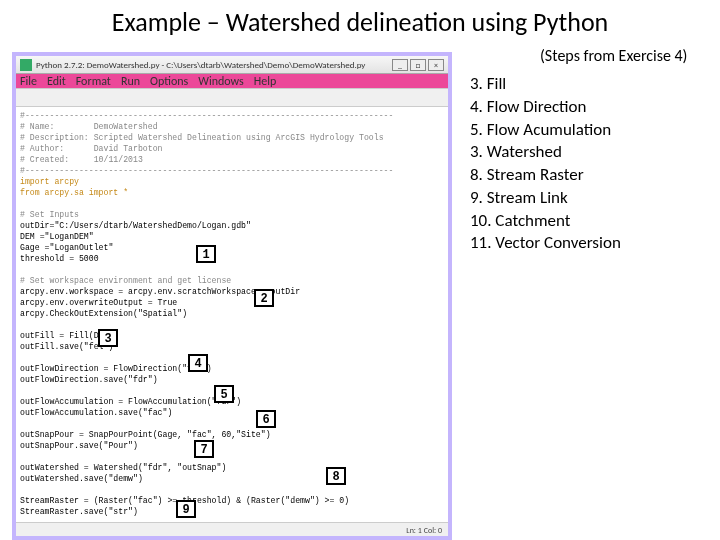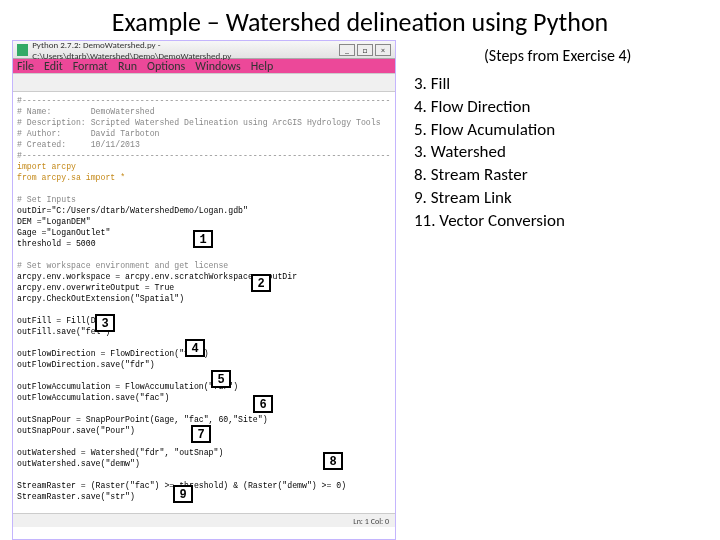--- a/index.html
+++ b/index.html
@@ -1,30 +1,30 @@
 <!DOCTYPE html>
 <html><head>
 <meta charset="utf-8">
 <style>
   * { box-sizing: border-box; margin: 0; padding: 0; }
   body { width: 720px; height: 540px; background: #fff; font-family: Calibri, Arial, sans-serif; position: relative; overflow: hidden; }
   .slide-title { font-size: 26px; text-align: center; padding: 6px 0 2px; color: #000000; }
   .main { display: flex; height: 500px; }
-  .editor-wrap { width: 384px; margin-left: 12px; border: 1px solid #c4b5fd; background: #fff; position: relative; }
+  .editor-wrap { width: 440px; margin-left: 12px; border: 4px solid #c4b5fd; background: #fff; position: relative; margin-top: 12px; }
   .titlebar { height: 18px; background: linear-gradient(#f7f7f7,#e3e3e3); border-bottom: 1px solid #aaa; display: flex; align-items: center; font-size: 9px; padding: 0 4px; color: #333; }
   .titlebar .icon { width: 12px; height: 12px; background: #3a6; margin-right: 4px; display: inline-block; }
   .win-btns { margin-left: auto; display: flex; gap: 2px; }
   .win-btn { width: 16px; height: 12px; border: 1px solid #888; background: #eee; font-size: 8px; text-align: center; line-height: 10px; }
   .menubar { height: 15px; background: #ec4899; border-bottom: 1px solid #ccc; display: flex; font-size: 12px; color: #333; padding-left: 4px; }
   .menubar span { margin-right: 10px; }
   .toolbar { height: 18px; background: #f0f0f0; border-bottom: 1px solid #ccc; }
   .code { font-family: "Consolas","Courier New",monospace; font-size: 8.2px; line-height: 11px; padding: 3px 4px; white-space: pre; position: relative; height: 420px; overflow: hidden; }
   .c-com { color: #888; }
   .c-kw { color: #c58a1a; }
-  .status { position: absolute; bottom: 12px; left: 0; right: 0; height: 14px; background: #f0f0f0; border-top: 1px solid #ccc; font-size: 8px; text-align: right; padding-right: 6px; line-height: 14px; color: #444; }
+  .status { position: absolute; bottom: 0; left: 0; right: 0; height: 14px; background: #f0f0f0; border-top: 1px solid #ccc; font-size: 8px; text-align: right; padding-right: 6px; line-height: 14px; color: #444; }
   .num-box { position: absolute; border: 2px solid #000; background: #fff; width: 20px; height: 18px; font-size: 12px; font-weight: bold; text-align: center; line-height: 16px; }
   .right { flex: 1; padding-left: 18px; font-size: 17px; color: #000; }
   .steps-caption { margin: 6px 0 8px 70px; font-size: 16px; }
   .steps { list-style: none; line-height: 1.28; }
   .steps > li { margin-bottom: 1px; }
   .bullets { list-style: none; margin-left: 30px; }
   .bullets li::before { content: "• "; }
 </style>
 </head>
 <body>
@@ -117,16 +117,17 @@
 
   <div class="right">
     <div class="steps-caption">(Steps from Exercise 4)</div>
     <ol class="steps" id="steps-list">
         <li>3. Fill</li>
         <li>4. Flow Direction</li>
         <li>5. Flow Acumulation</li>
         <li>3. Watershed</li>
         <li>8. Stream Raster</li>
         <li>9. Stream Link</li>
+        <li>10. Catchment</li>
         <li>11. Vector Conversion</li>
       </ol>
   </div>
 </div>
 
 </body></html>

